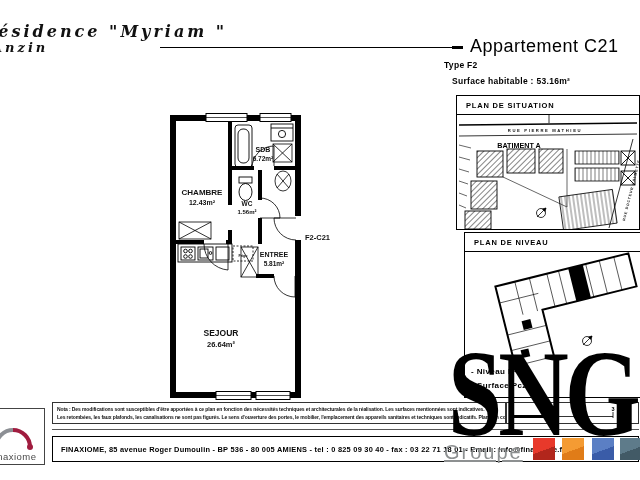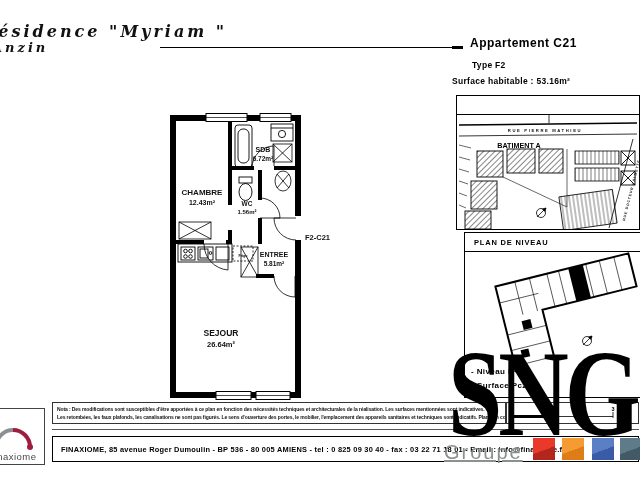--- a/index.html
+++ b/index.html
@@ -6,21 +6,21 @@
   html,body { width:640px; height:480px; }
   body { font-family:"Liberation Sans", sans-serif; background:#f4f4f2; }
   .page { position:relative; width:640px; height:480px; background:#ffffff; overflow:hidden; color:#000; }
   .abs { position:absolute; }
 
   
   .script { font-family:"DejaVu Serif", serif; font-style:italic; font-weight:bold; letter-spacing:3px; color:#111; }
   .rule { position:absolute; background:#000; }
 
   
-  .apt-title { font-size:12px; font-weight:bold; letter-spacing:0.5px; }
+  .apt-title { font-size:18px; font-weight:normal; letter-spacing:0.5px; }
   .apt-sub { font-size:8.5px; font-weight:bold; letter-spacing:0.3px; }
 
   .panel { position:absolute; border:1.2px solid #000; background:#fff; }
   .panel-title { font-size:7.5px; font-weight:bold; letter-spacing:0.8px; padding:5px 0 0 9px; }
   .panel-sep { position:absolute; left:0; right:0; height:1px; background:#000; }
 
   .niveau-text { position:absolute; font-size:8px; font-weight:bold; letter-spacing:0.4px; }
 
   
   .note-box { position:absolute; border:1px solid #333; background:#fff; font-size:5px; line-height:8px; padding:2px 0 0 4px; white-space:nowrap; overflow:hidden; color:#111; font-weight:bold; letter-spacing:-0.1px; }
@@ -50,24 +50,25 @@
 <body>
 
 <div class="page">
 
   <div class="abs script" style="left:-18px; top:22px; font-size:16px;">Résidence "Myriam "</div>
   <div class="abs script" style="left:-8px; top:40px; font-size:13px;">Anzin</div>
   <div class="rule" style="left:160px; top:47px; width:296px; height:1px;"></div>
   <div class="rule" style="left:452px; top:46px; width:11px; height:2.5px;"></div>
 
   <div class="abs apt-title" style="left:470px; top:36px;">Appartement C21</div>
-  <div class="abs apt-sub" style="left:472px; top:60px;">Type F2</div>
+  <div class="abs apt-sub" style="left:444px; top:60px;">Type F2</div>
   <div class="abs apt-sub" style="left:452px; top:76px;">Surface habitable : 53.16m²</div>
 
   <div class="panel" style="left:456px; top:95px; width:184px; height:135px;">
+    <div class="panel-title">PLAN DE SITUATION</div>
     <div class="panel-sep" style="top:18px;"></div>
     <svg class="abs" style="left:0; top:19px;" width="182" height="114" viewBox="0 0 182 114">
       <defs>
         <pattern id="hatch" width="4" height="4" patternUnits="userSpaceOnUse" patternTransform="rotate(45)">
           <line x1="0" y1="0" x2="0" y2="4" stroke="#333" stroke-width="1.2"></line>
         </pattern>
         <pattern id="comb" width="4" height="14" patternUnits="userSpaceOnUse">
           <line x1="2" y1="0" x2="2" y2="14" stroke="#444" stroke-width="0.7"></line>
         </pattern>
       </defs>

